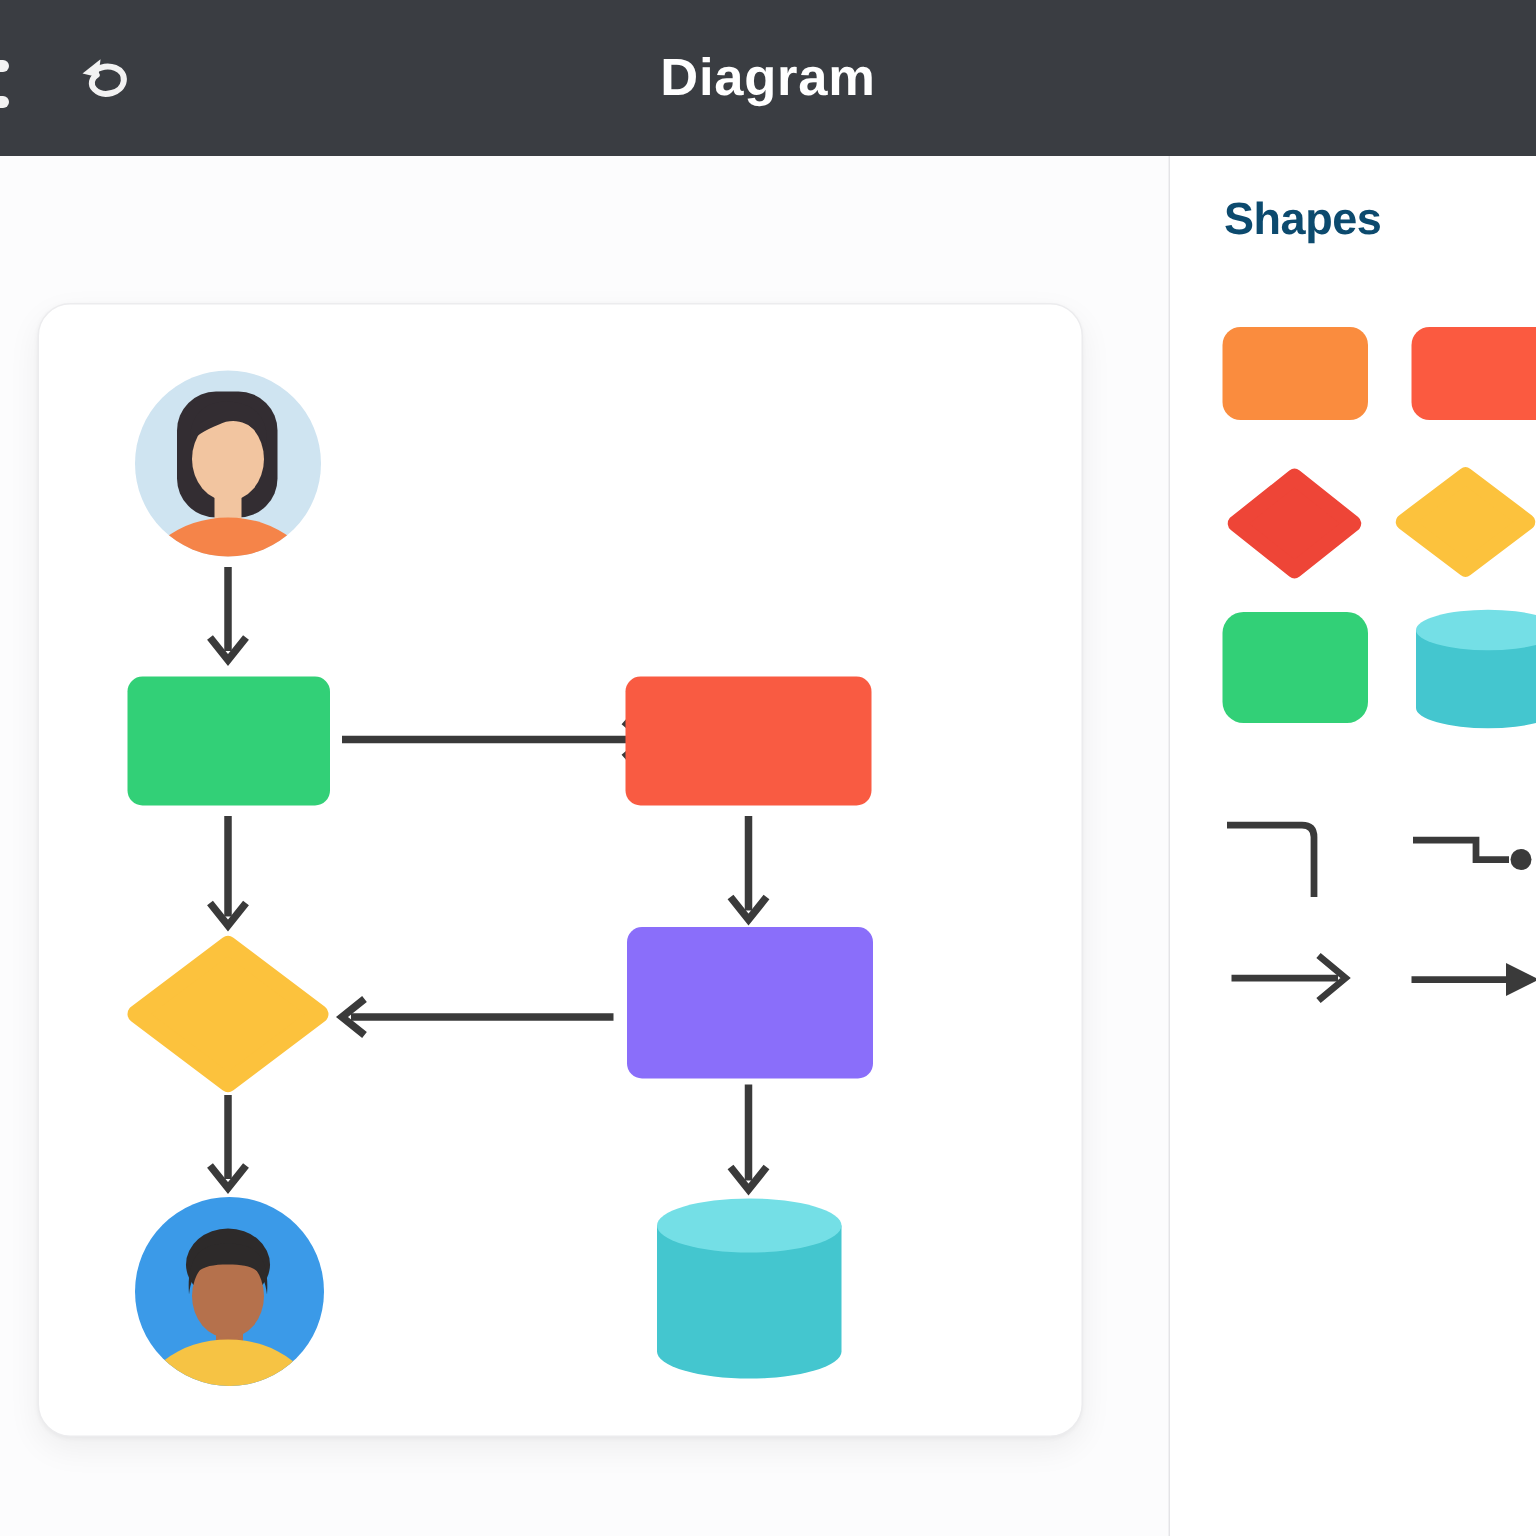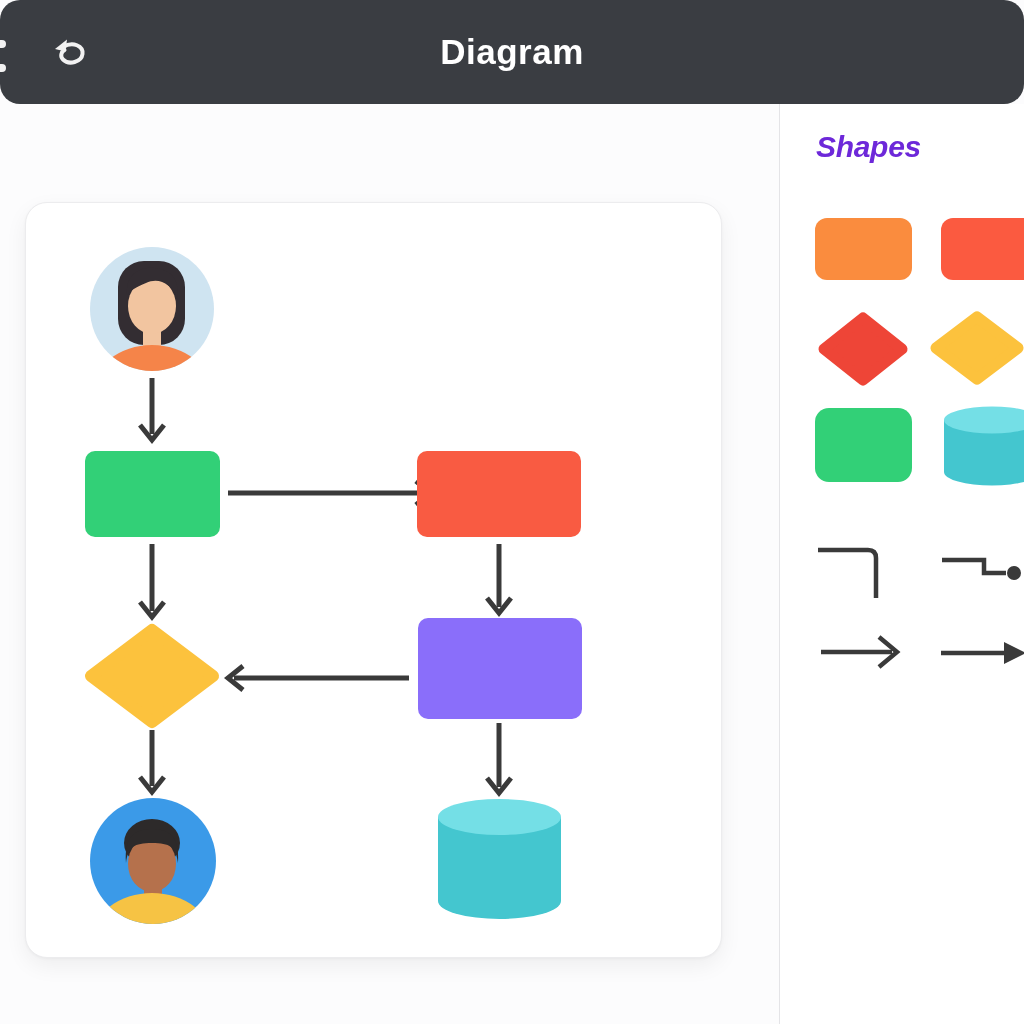--- a/index.html
+++ b/index.html
@@ -37,21 +37,21 @@
     font-size: 30px; font-weight: 700; letter-spacing: -0.3px;
   }
   .swatch-rect { position: absolute; cursor: grab; }
   .swatch-svg { position: absolute; cursor: grab; }
 </style>
 </head>
 <body>
 
 <div class="screen">
 
-  <div class="topbar" style="background-color: rgb(58, 61, 66); border-radius: 20px;">
+  <div class="topbar" style="background-color: rgb(58, 61, 66);">
     <div class="menu-partial" style="top: 40px; background-color: rgb(242, 242, 242);"></div>
     <div class="menu-partial" style="top: 64px; background-color: rgb(242, 242, 242);"></div>
     <button class="undo-btn">
       <svg width="38" height="38" viewBox="0 0 38 38">
         <path d="M13 13 C 23 7, 33.5 12, 32.5 20 C 31.5 28, 19 31.5, 13 25.5 C 10 22.5, 11 18, 14.5 16" fill="none" stroke-width="4" stroke-linecap="round" stroke="#f2f2f2"></path>
         <polygon points="5,15 17,5.5 15.5,17.5" fill="#f2f2f2"></polygon>
       </svg>
     </button>
     <div class="topbar-title" style="color: rgb(255, 255, 255);">Diagram</div>
   </div>
@@ -129,21 +129,21 @@
 
         <g>
           <path d="M412 614 V698 a61.5 18 0 0 0 123 0 V614 Z" fill="#44c6cf"></path>
           <ellipse cx="473.5" cy="614" rx="61.5" ry="18" fill="#74dfe6"></ellipse>
         </g>
       </svg>
     </div>
   </div>
 
   <div class="sidebar" style="background-color: rgb(255, 255, 255);">
-    <div class="sidebar-title" style="color: #6d28d9; font-style: italic;">Shapes</div>
+    <div class="sidebar-title" style="color: #0c4a6e;">Shapes</div>
 
     <div class="swatch-rect" style="left: 35px; top: 114px; width: 97px; height: 62px; border-radius: 12px; background-color: rgb(250, 140, 62);"></div>
     <div class="swatch-rect" style="left: 161px; top: 114px; width: 97px; height: 62px; border-radius: 12px; background-color: rgb(251, 90, 64);"></div>
 
     <svg class="swatch-svg" style="left:33px; top:205px;" width="100" height="90" viewBox="0 0 100 90">
       <polygon points="50,9 89,40 50,71 11,40" stroke-width="11" stroke-linejoin="round" fill="#ee4537" stroke="#ee4537"></polygon>
     </svg>
     <svg class="swatch-svg" style="left:147px; top:204px;" width="110" height="90" viewBox="0 0 110 90">
       <polygon points="50,9 91,40 50,71 9,40" stroke-width="11" stroke-linejoin="round" fill="#fcc23d" stroke="#fcc23d"></polygon>
     </svg>

